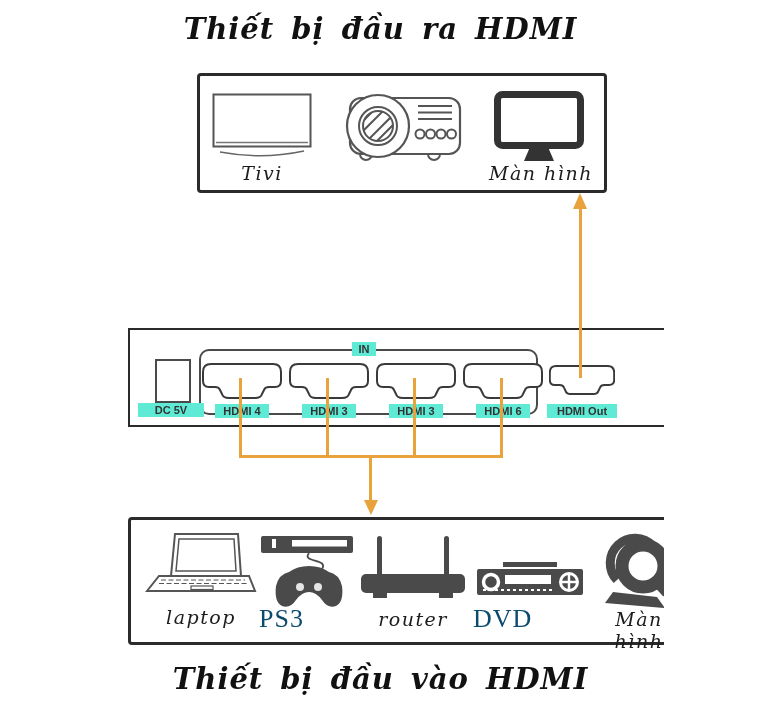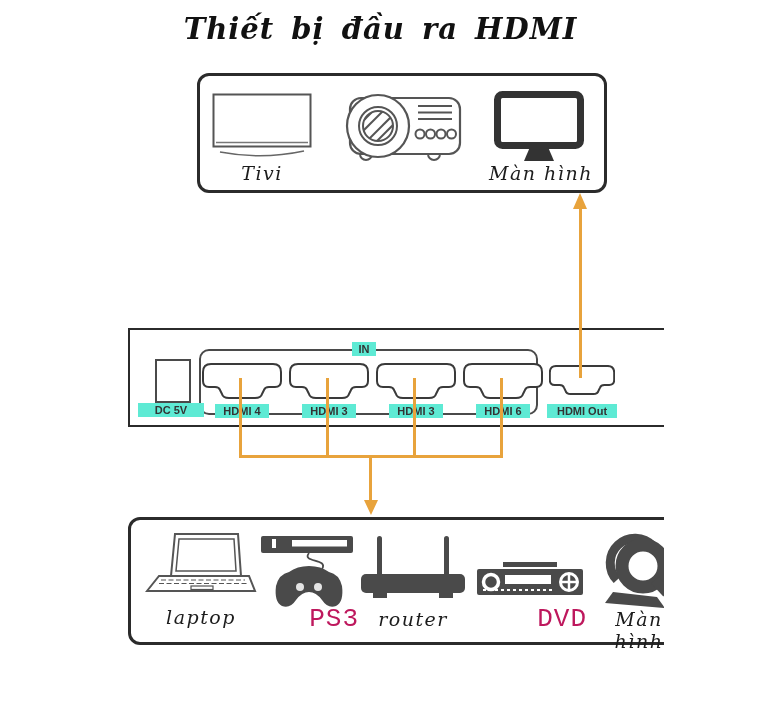--- a/index.html
+++ b/index.html
@@ -2,27 +2,27 @@
 <html><head>
 <meta charset="utf-8">
 <style>
   html,body{margin:0;padding:0;background:#fff;}
   #stage{position:relative;width:664px;height:722px;background:#ffffff;overflow:hidden;
          font-family:"DejaVu Sans",sans-serif;}
   .title{position:absolute;left:0;width:761px;text-align:center;
          font-family:"DejaVu Serif","Liberation Serif",serif;
          font-style:italic;font-weight:bold;font-size:29px;color:#111;
          letter-spacing:1px;word-spacing:6px;}
-  .panel{position:absolute;background:#fff;border:3px solid #2b2b2b;border-radius:12px;}
+  .panel{position:absolute;background:#fff;border:3px solid #2b2b2b;border-radius:4px;}
   .device-label{position:absolute;text-align:center;
         font-family:"DejaVu Serif","Liberation Serif",serif;
         font-style:italic;font-size:19px;color:#1c1c1c;letter-spacing:1.5px;}
-  .gray-label{position:absolute;text-align:right;
-        font-family:Liberation Mono, monospace;
-        font-size:26px;color:#be185d;letter-spacing:1px;}
+  .gray-label{position:absolute;text-align:left;
+        font-family:Liberation Serif, serif;
+        font-size:26px;color:#0c4a6e;letter-spacing:1px;}
   .switch-box{position:absolute;left:128px;top:328px;width:551px;height:95px;
         background:#fff;border:2px solid #2b2b2b;}
   .port-label{position:absolute;font-family:"Liberation Sans","DejaVu Sans",sans-serif;
         font-weight:bold;font-size:11px;color:#333;text-align:center;
         background:#5eead4;line-height:14px;z-index:3;}
   .in-group{position:absolute;left:69px;top:19px;width:335px;height:62px;
         border:2px solid #4a4a4a;border-radius:10px;}
   .dc-rect{position:absolute;left:25px;top:29px;width:32px;height:40px;border:2px solid #4a4a4a;}
   .oline{position:absolute;background:#E8A33C;z-index:5;}
   .arrow-up{position:absolute;width:0;height:0;z-index:5;
@@ -203,14 +203,15 @@
       <svg width="84" height="82" viewBox="0 0 84 82">
         <path d="M20,52 A24,24 0 1 1 56,18" fill="none" stroke="#4a4a4a" stroke-width="9"></path>
         <circle cx="46" cy="38" r="21" fill="none" stroke="#4a4a4a" stroke-width="13"></circle>
         <line x1="58" y1="52" x2="70" y2="65" stroke="#4a4a4a" stroke-width="10"></line>
         <polygon points="16,64 60,69 68,80 8,75" fill="#4a4a4a"></polygon>
       </svg>
     </div>
     <div class="device-label" style="left:458px;top:88px;width:100px">Màn hình</div>
   </div>
 
+  <div class="title" style="top:662px">Thiết bị đầu vào HDMI</div>
 
 </div>
 
 </body></html>

